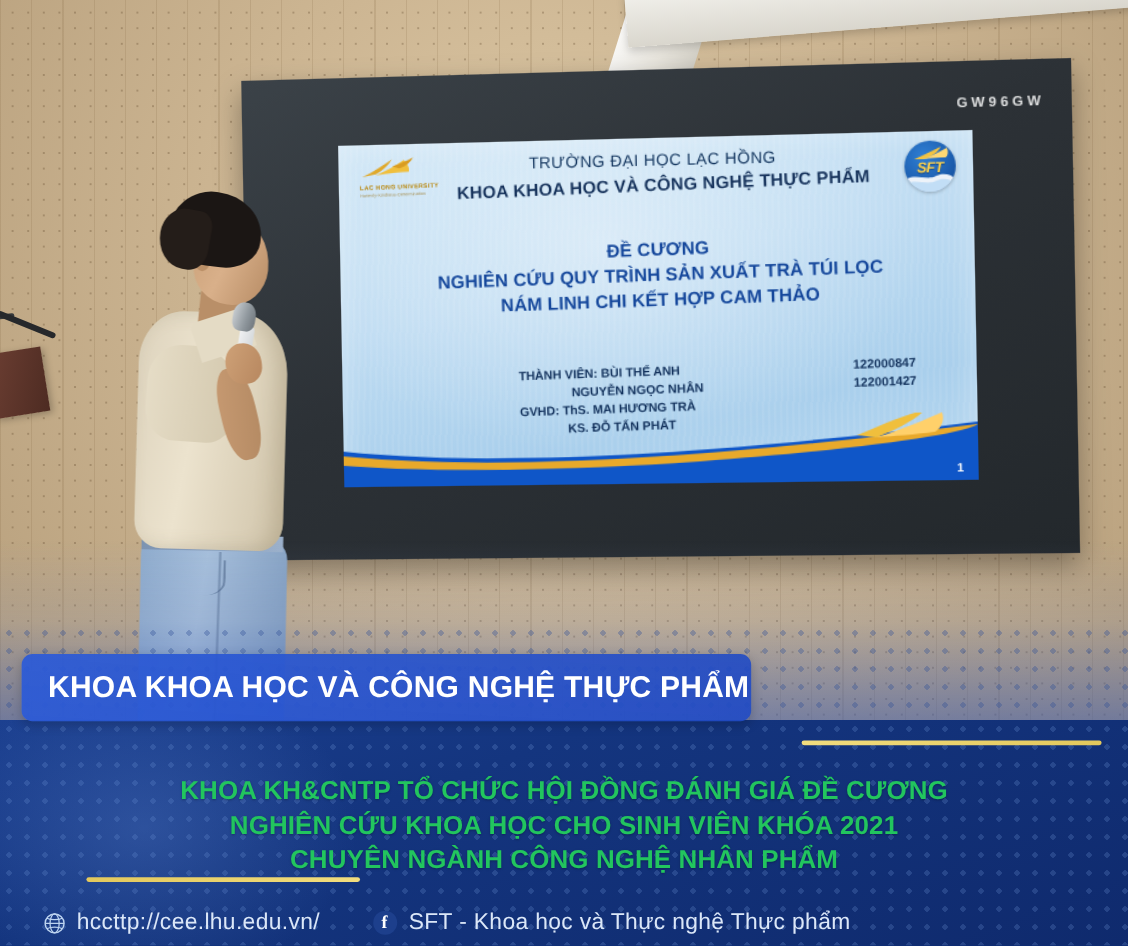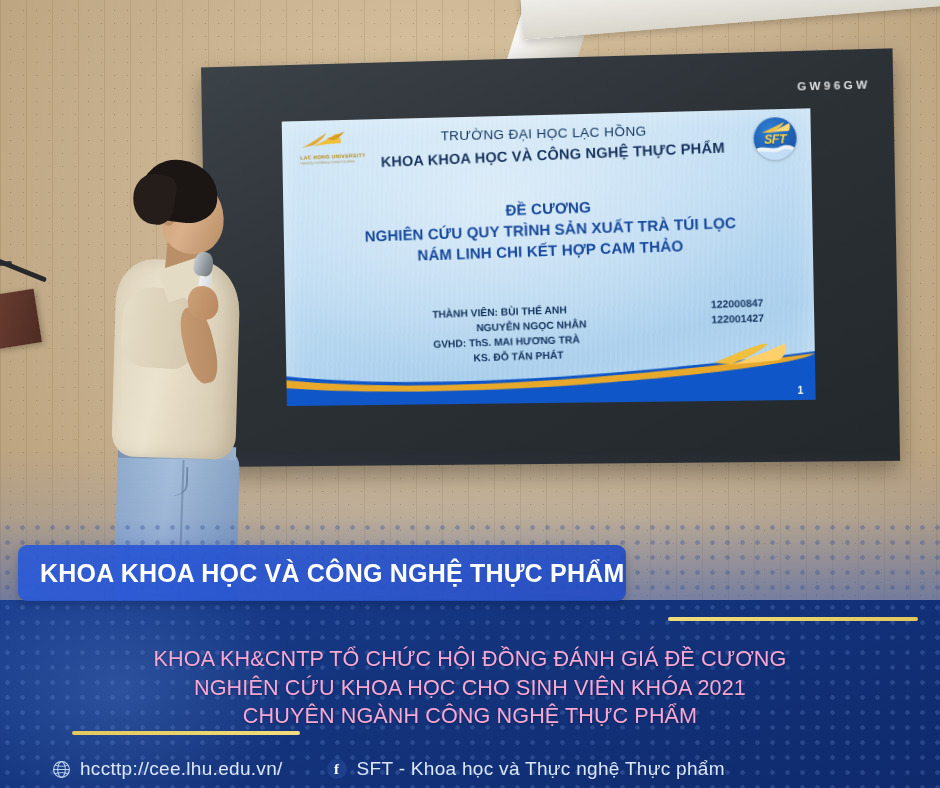--- a/index.html
+++ b/index.html
@@ -314,31 +314,31 @@
   }
   .rule-left {
     position: absolute; left: 72px; top: 731px;
     width: 228px; height: 4px; border-radius: 3px;
     background: linear-gradient(90deg, #e3c85c, #f2dd7e);
   }
 
   
   .headline {
     position: absolute; left: 0; top: 645px; width: 940px;
-    text-align: center; color: #f9a8d4;
-    font-size: 21.6px; font-weight: 400; line-height: 1.33;
+    text-align: center; color: #22c55e;
+    font-size: 21.6px; font-weight: 700; line-height: 1.33;
     letter-spacing: .1px;
     text-shadow: 0 1px 2px rgba(0,0,0,.28);
   }
 
   
   .footer {
     position: absolute; left: 0; top: 750px; width: 940px; height: 38px;
     display: flex; align-items: center;
-    padding-left: 52px;
+    padding-left: 36px;
     color: #dbe7f8; font-size: 19px;
     letter-spacing: .3px;
   }
   .f-item { display: flex; align-items: center; }
   .f-item + .f-item { margin-left: 44px; }
   .globe-ic { width: 19px; height: 19px; margin-right: 9px; flex: none; }
   .fb-ic {
     width: 20px; height: 20px; margin-right: 10px; flex: none;
     border-radius: 50%;
     background: #1d3f8c;
@@ -461,21 +461,21 @@
   <div class="banner">
     <div class="banner-text">KHOA KHOA HỌC VÀ CÔNG NGHỆ THỰC PHẨM</div>
   </div>
 
   <div class="rule-right"></div>
   <div class="rule-left"></div>
 
   <div class="headline">
     <div>KHOA KH&amp;CNTP TỔ CHỨC HỘI ĐỒNG ĐÁNH GIÁ ĐỀ CƯƠNG</div>
     <div>NGHIÊN CỨU KHOA HỌC CHO SINH VIÊN KHÓA 2021</div>
-    <div>CHUYÊN NGÀNH CÔNG NGHỆ THỰC PHẨM</div>
+    <div>CHUYÊN NGÀNH CÔNG NGHỆ NHÂN PHẨM</div>
   </div>
 
   <div class="footer">
     <div class="f-item">
       <svg class="globe-ic" viewBox="0 0 20 20">
         <circle cx="10" cy="10" r="8.3" fill="none" stroke="#bcd3f0" stroke-width="1.25"></circle>
         <ellipse cx="10" cy="10" rx="4" ry="8.3" fill="none" stroke="#bcd3f0" stroke-width="1.1"></ellipse>
         <line x1="1.7" y1="10" x2="18.3" y2="10" stroke="#bcd3f0" stroke-width="1.1"></line>
         <path d="M3.3 5.4 C6.5 7.1 13.5 7.1 16.7 5.4" fill="none" stroke="#bcd3f0" stroke-width="1"></path>
         <path d="M3.3 14.6 C6.5 12.9 13.5 12.9 16.7 14.6" fill="none" stroke="#bcd3f0" stroke-width="1"></path>

